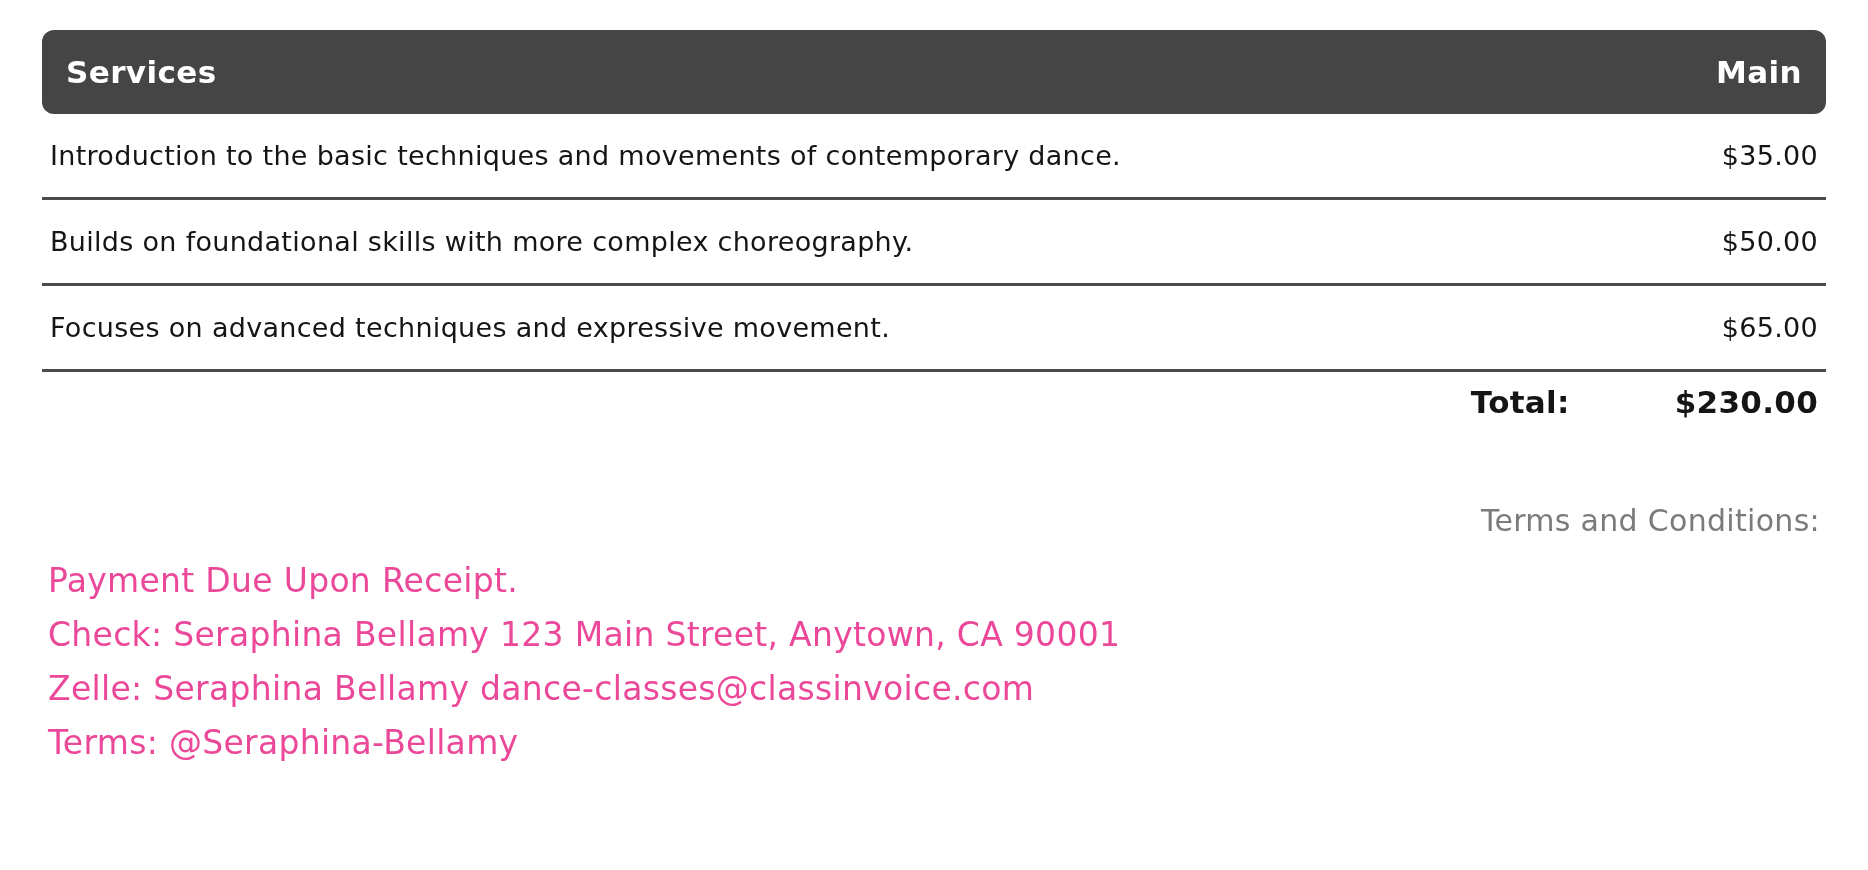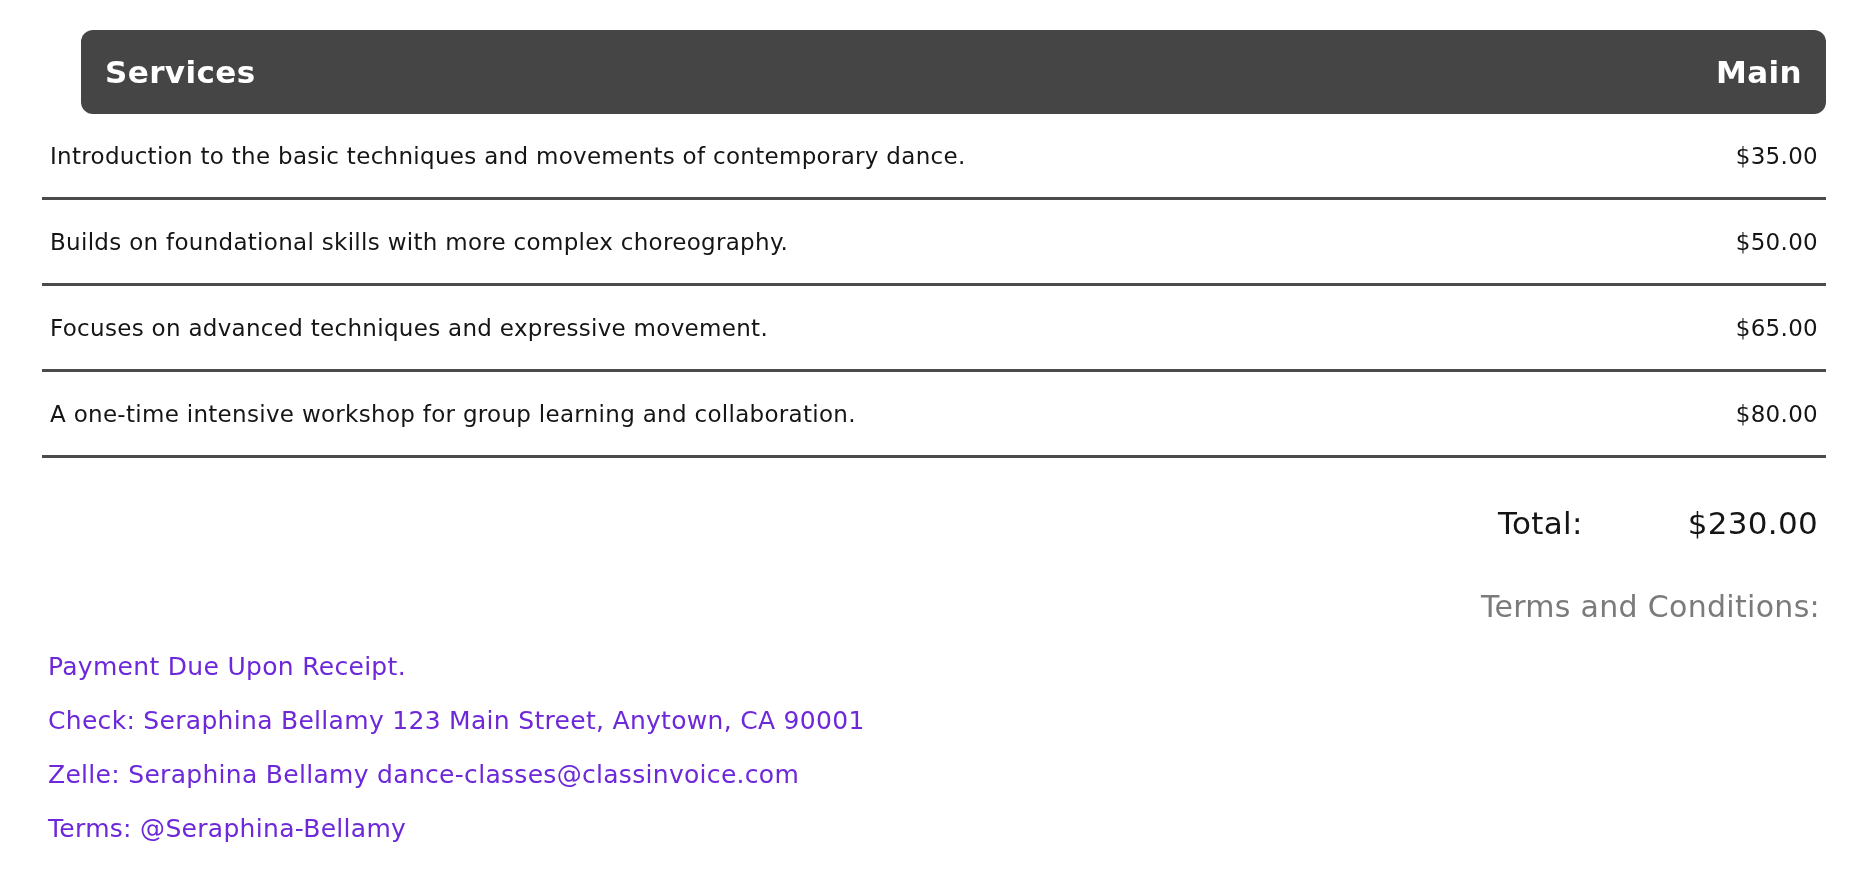--- a/index.html
+++ b/index.html
@@ -26,51 +26,50 @@
     justify-content: space-between;
     align-items: center;
     height: 84px;
     background: #454545;
     color: #ffffff;
     border-radius: 12px;
     padding: 0 24px;
     font-size: 31px;
     font-weight: bold;
     letter-spacing: 0.4px;
-    margin-left: 39px;
   }
   
   .service-row {
     box-sizing: border-box;
     display: flex;
     justify-content: space-between;
     align-items: center;
     height: 86px;
     border-bottom: 3px solid #4b4b4b;
     padding: 8px 8px;
-    font-size: 23px;
+    font-size: 27px;
     letter-spacing: 0.3px;
   }
   .service-desc {
     color: #151515;
   }
   .service-price {
     color: #151515;
     white-space: nowrap;
   }
   
   .total-row {
     box-sizing: border-box;
     display: flex;
     justify-content: flex-end;
-    align-items: flex-end;
+    align-items: flex-start;
     height: 86px;
-    padding: 3px 8px;
+    padding: 12px 8px;
     font-size: 31px;
-    font-weight: normal;
+    font-weight: bold;
     letter-spacing: 0.3px;
   }
   .total-label {
     margin-right: 105px;
   }
   .total-value {
     white-space: nowrap;
   }
   
   .terms-section {
@@ -78,22 +77,22 @@
     padding: 0 6px;
   }
   .terms-heading {
     color: #7b7b7b;
     font-size: 30px;
     letter-spacing: 0.3px;
     margin-bottom: 16px;
     text-align: right;
   }
   .terms-line {
-    color: #6d28d9;
-    font-size: 25px;
+    color: #ec4899;
+    font-size: 33px;
     letter-spacing: 0.3px;
     line-height: 54px;
   }
 </style>
 </head>
 <body>
 
 <div class="page">
 
   <div class="table">
@@ -111,24 +110,20 @@
     <div class="service-row">
       <span class="service-desc">Builds on foundational skills with more complex choreography.</span>
       <span class="service-price">$50.00</span>
     </div>
 
     <div class="service-row">
       <span class="service-desc">Focuses on advanced techniques and expressive movement.</span>
       <span class="service-price">$65.00</span>
     </div>
 
-    <div class="service-row">
-      <span class="service-desc">A one-time intensive workshop for group learning and collaboration.</span>
-      <span class="service-price">$80.00</span>
-    </div>
 
     <div class="total-row">
       <span class="total-label">Total:</span>
       <span class="total-value">$230.00</span>
     </div>
 
   </div>
 
   <div class="terms-section">
     <div class="terms-heading">Terms and Conditions:</div>

